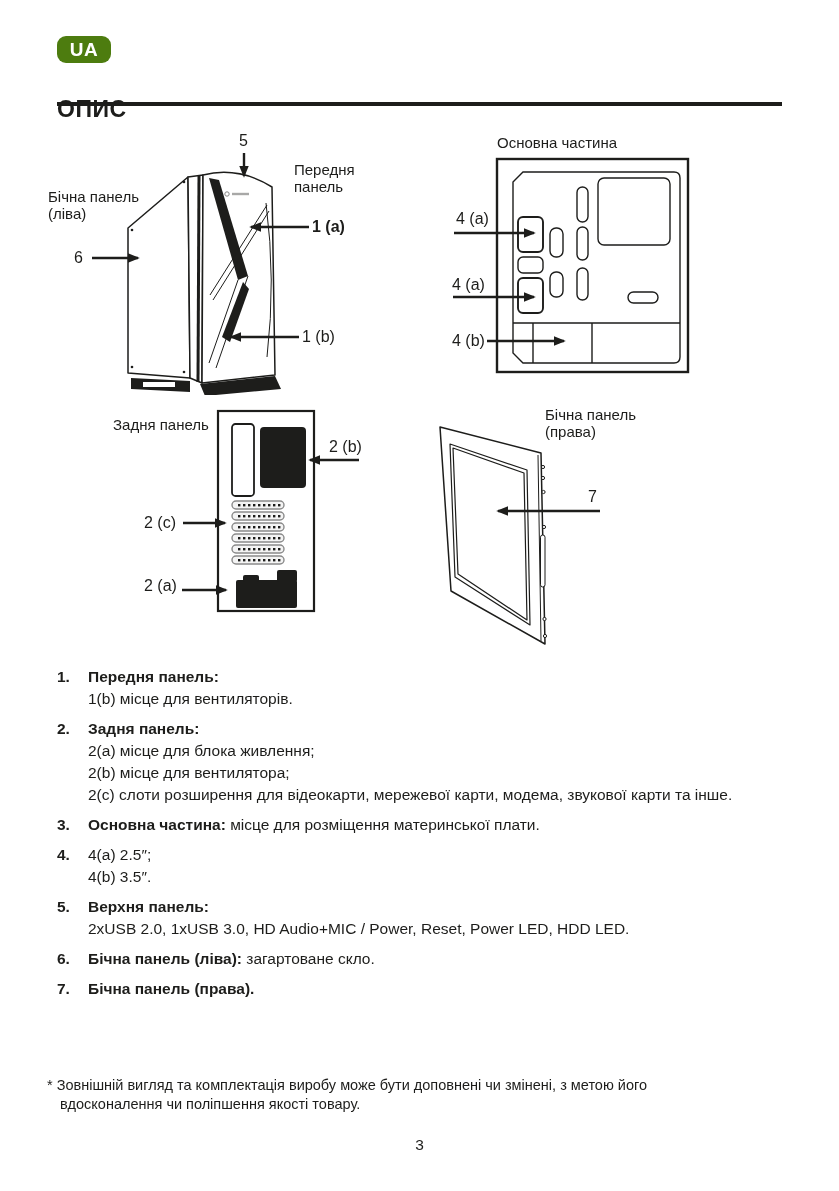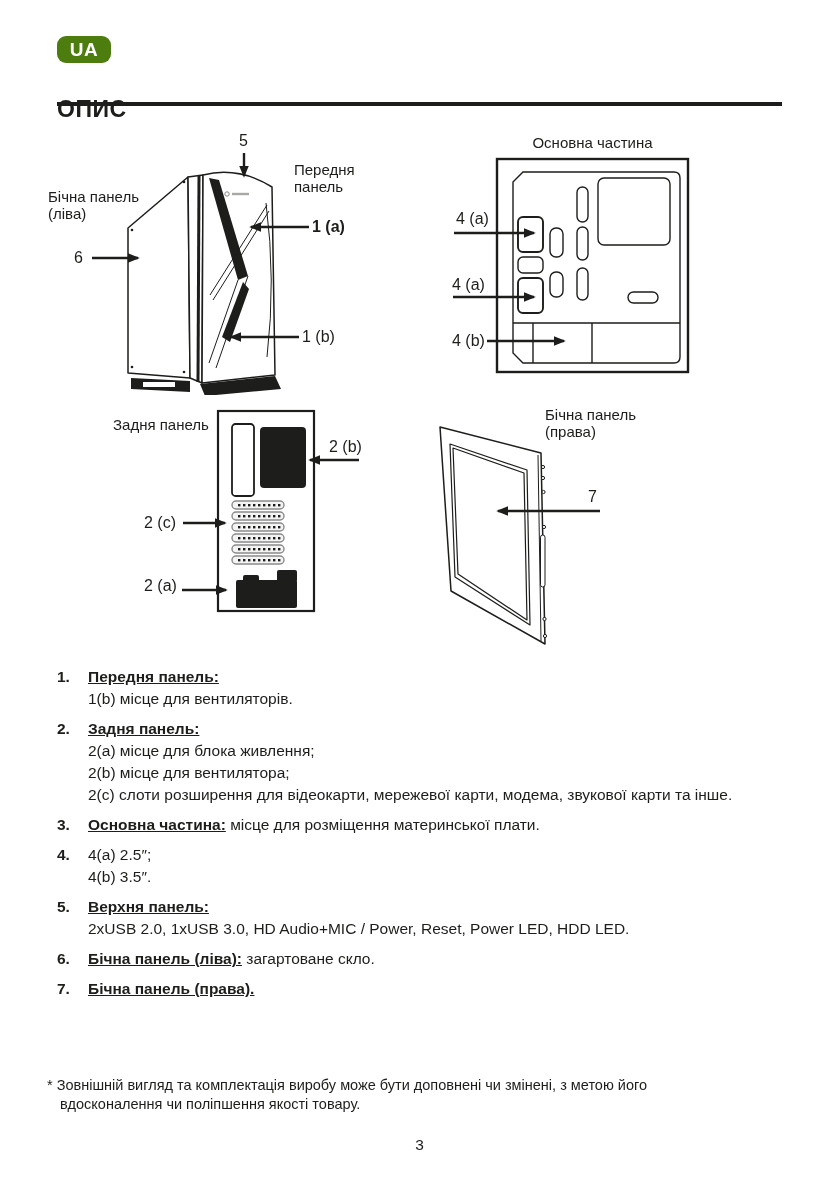--- a/index.html
+++ b/index.html
@@ -12,29 +12,29 @@
   .lang-badge{
     left:57px;top:36px;width:54px;height:27px;background:#4d7c0f;border-radius:9px;
     color:#ffffff;font-weight:bold;font-size:19px;display:flex;align-items:center;justify-content:center;
     letter-spacing:.5px;
   }
   .page-title{left:57px;top:72px;font-size:23px;font-weight:bold;letter-spacing:.5px;margin-top:24px;}
   .title-rule{left:57px;top:102px;width:725px;height:3.5px;background:#1d1d1b;}
   
   .fig-label{font-size:15px;line-height:17px;color:#1d1d1b;white-space:nowrap;}
   .num-label{font-size:16px;color:#1d1d1b;white-space:nowrap;}
-  .fig-title-center{text-align:center;}
+  .fig-title-center{text-align:left;}
   svg{display:block;}
   .overlay{position:absolute;left:0;top:0;pointer-events:none;}
   
   .list{position:absolute;left:57px;top:666px;width:728px;font-size:15.5px;line-height:22px;}
   .li{position:relative;padding-left:31px;margin-top:8px;}
   .li:first-child{margin-top:0;}
   .li .num{position:absolute;left:0;top:0;font-weight:bold;}
-  .li b{font-weight:bold;text-decoration:underline;}
+  .li b{font-weight:bold;}
   
   .footnote{left:47px;top:1076px;width:740px;font-size:14.5px;line-height:19px;}
   .footnote .l2{margin-left:13px;}
   .page-num{left:0;top:1136px;width:839px;text-align:center;font-size:15.5px;}
 </style>
 </head>
 <body>
 
 <div class="abs lang-badge">UA</div>
 <div class="abs page-title">ОПИС</div>

